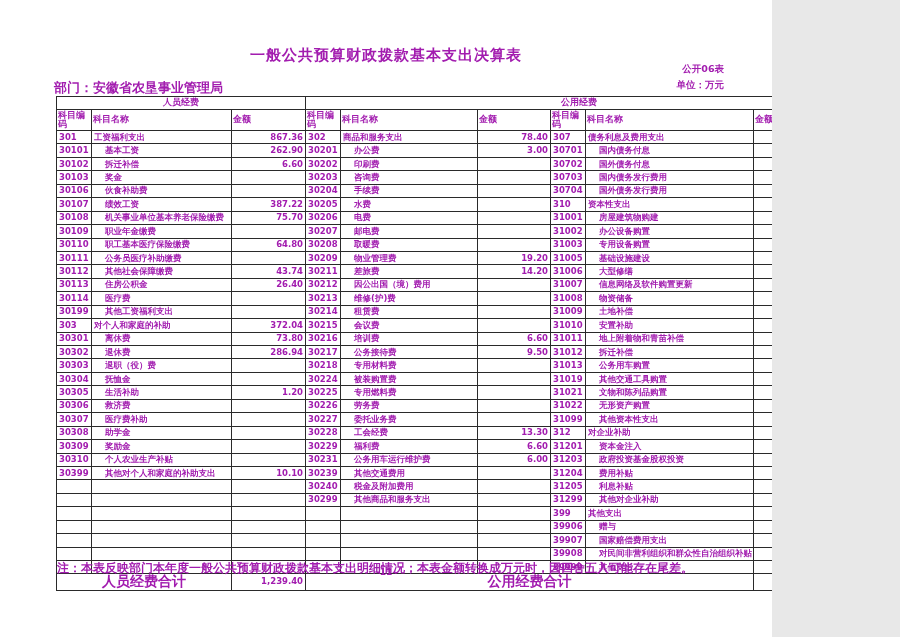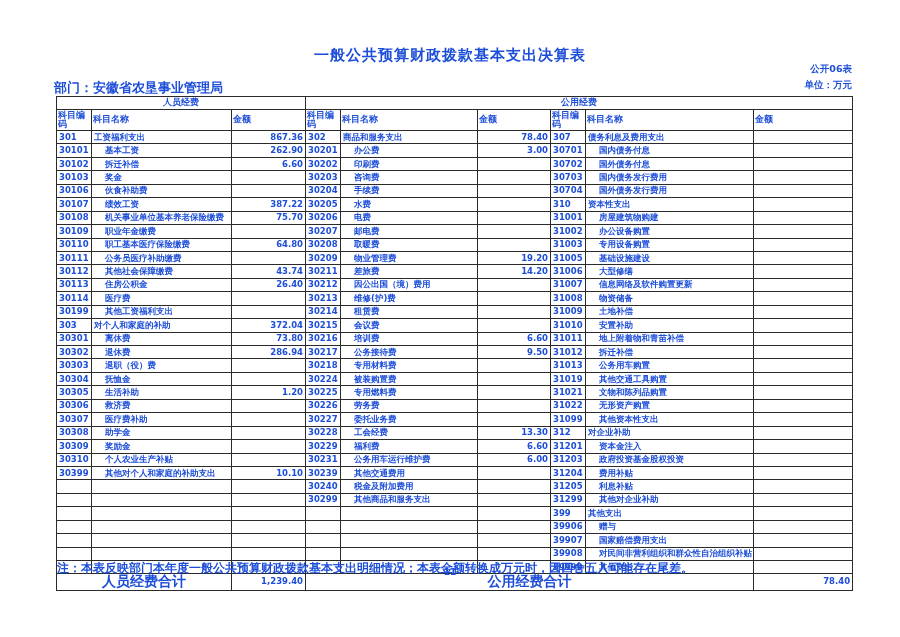--- a/index.html
+++ b/index.html
@@ -1,22 +1,22 @@
 <!DOCTYPE html>
 <html><head>
 <meta charset="utf-8">
 <style>
   html, body { margin: 0; padding: 0; background: #e8e8e8; }
   .sheet {
     position: relative;
-    width: 900px;
+    width: 772px;
     height: 637px;
     background: #ffffff;
     font-family: "DejaVu Sans", sans-serif;
-    color: #1d4ed8;
+    color: #a21caf;
     overflow: hidden;
   }
   .doc-title {
     position: absolute;
     top: 46px; left: 0; width: 100%;
     text-align: center;
     font-size: 15px;
     font-weight: bold;
     letter-spacing: 1px;
   }

